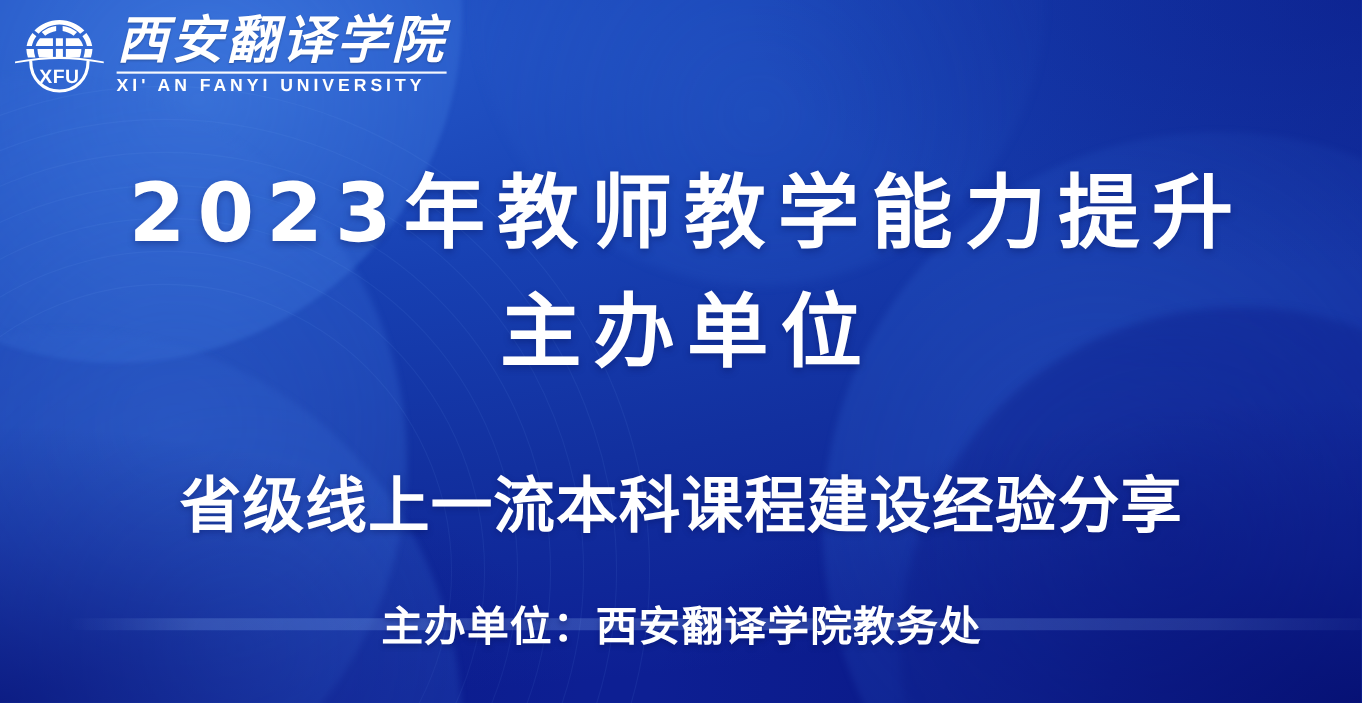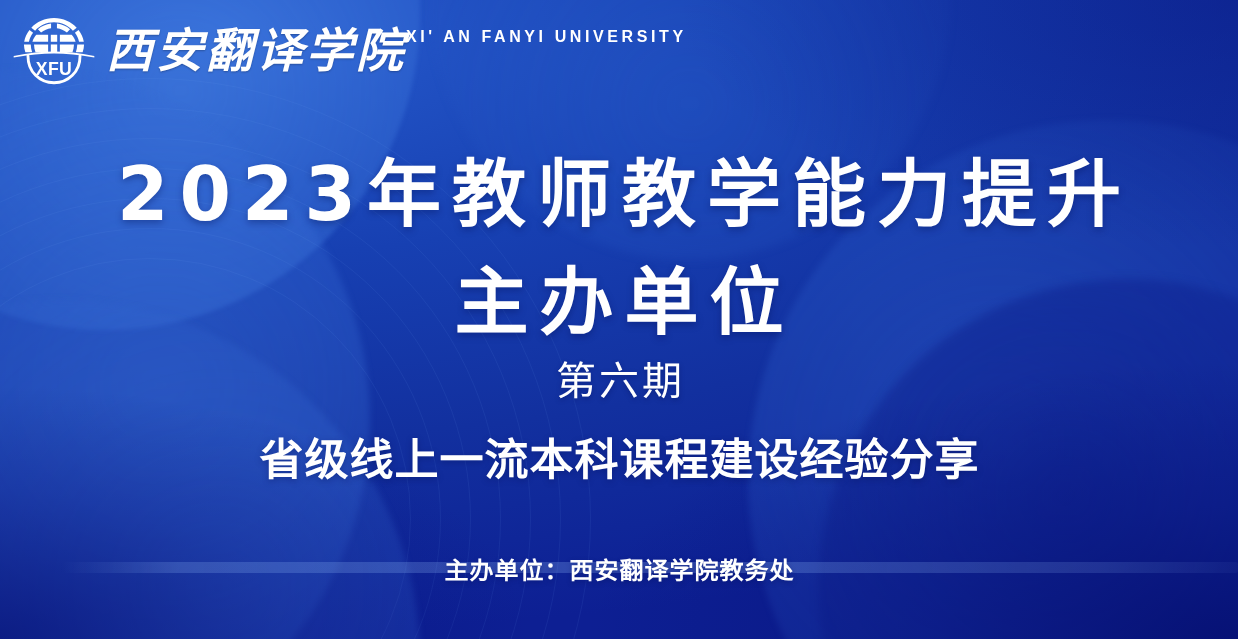--- a/index.html
+++ b/index.html
@@ -124,21 +124,21 @@
     z-index: 5;
   }
   .logo-emblem {
     width: 84px;
     height: 84px;
     flex: none;
     display: block;
   }
   .logo-text {
     display: flex;
-    flex-direction: row;
+    flex-direction: column;
     justify-content: center;
     padding-top: 2px;
   }
   .logo-cn {
     font-family: "Liberation Serif", "DejaVu Serif", serif;
     color: #ffffff;
     font-size: 47px;
     line-height: 1.0;
     font-weight: 700;
     font-style: italic;
@@ -199,34 +199,34 @@
     text-indent: 3px;
     font-weight: 400;
     text-shadow: 0 2px 5px rgba(4,14,80,0.35);
   }
   .topic {
     position: absolute;
     left: 0; right: 0;
     top: 432px;
     color: #ffffff;
     font-family: "Liberation Sans", "DejaVu Sans", sans-serif;
-    font-size: 44px;
+    font-size: 56px;
     line-height: 56px;
     font-weight: 700;
     letter-spacing: 1px;
     text-indent: 1px;
     text-shadow: 0 2px 6px rgba(4,14,80,0.35);
   }
   .organizer {
     position: absolute;
     left: 0; right: 0;
     top: 552px;
     color: #ffffff;
     font-family: "Liberation Serif", "DejaVu Serif", serif;
-    font-size: 24px;
+    font-size: 38px;
     line-height: 38px;
     font-weight: 700;
     letter-spacing: 1px;
     text-indent: 1px;
     text-shadow: 0 2px 5px rgba(4,14,80,0.35);
   }
 </style>
 </head>
 <body>
 
@@ -286,20 +286,19 @@
       <div class="logo-en">XI' AN FANYI UNIVERSITY</div>
     </div>
   </div>
 
   <div class="content">
     <div class="headline">
       <span class="hl-line">2023年教师教学能力提升</span>
       <span class="hl-line">主办单位</span>
     </div>
 
-    <div class="issue">第六期</div>
 
     <div class="topic">省级线上一流本科课程建设经验分享</div>
 
     <div class="organizer">主办单位：西安翻译学院教务处</div>
   </div>
 
 </div>
 
 </body></html>

